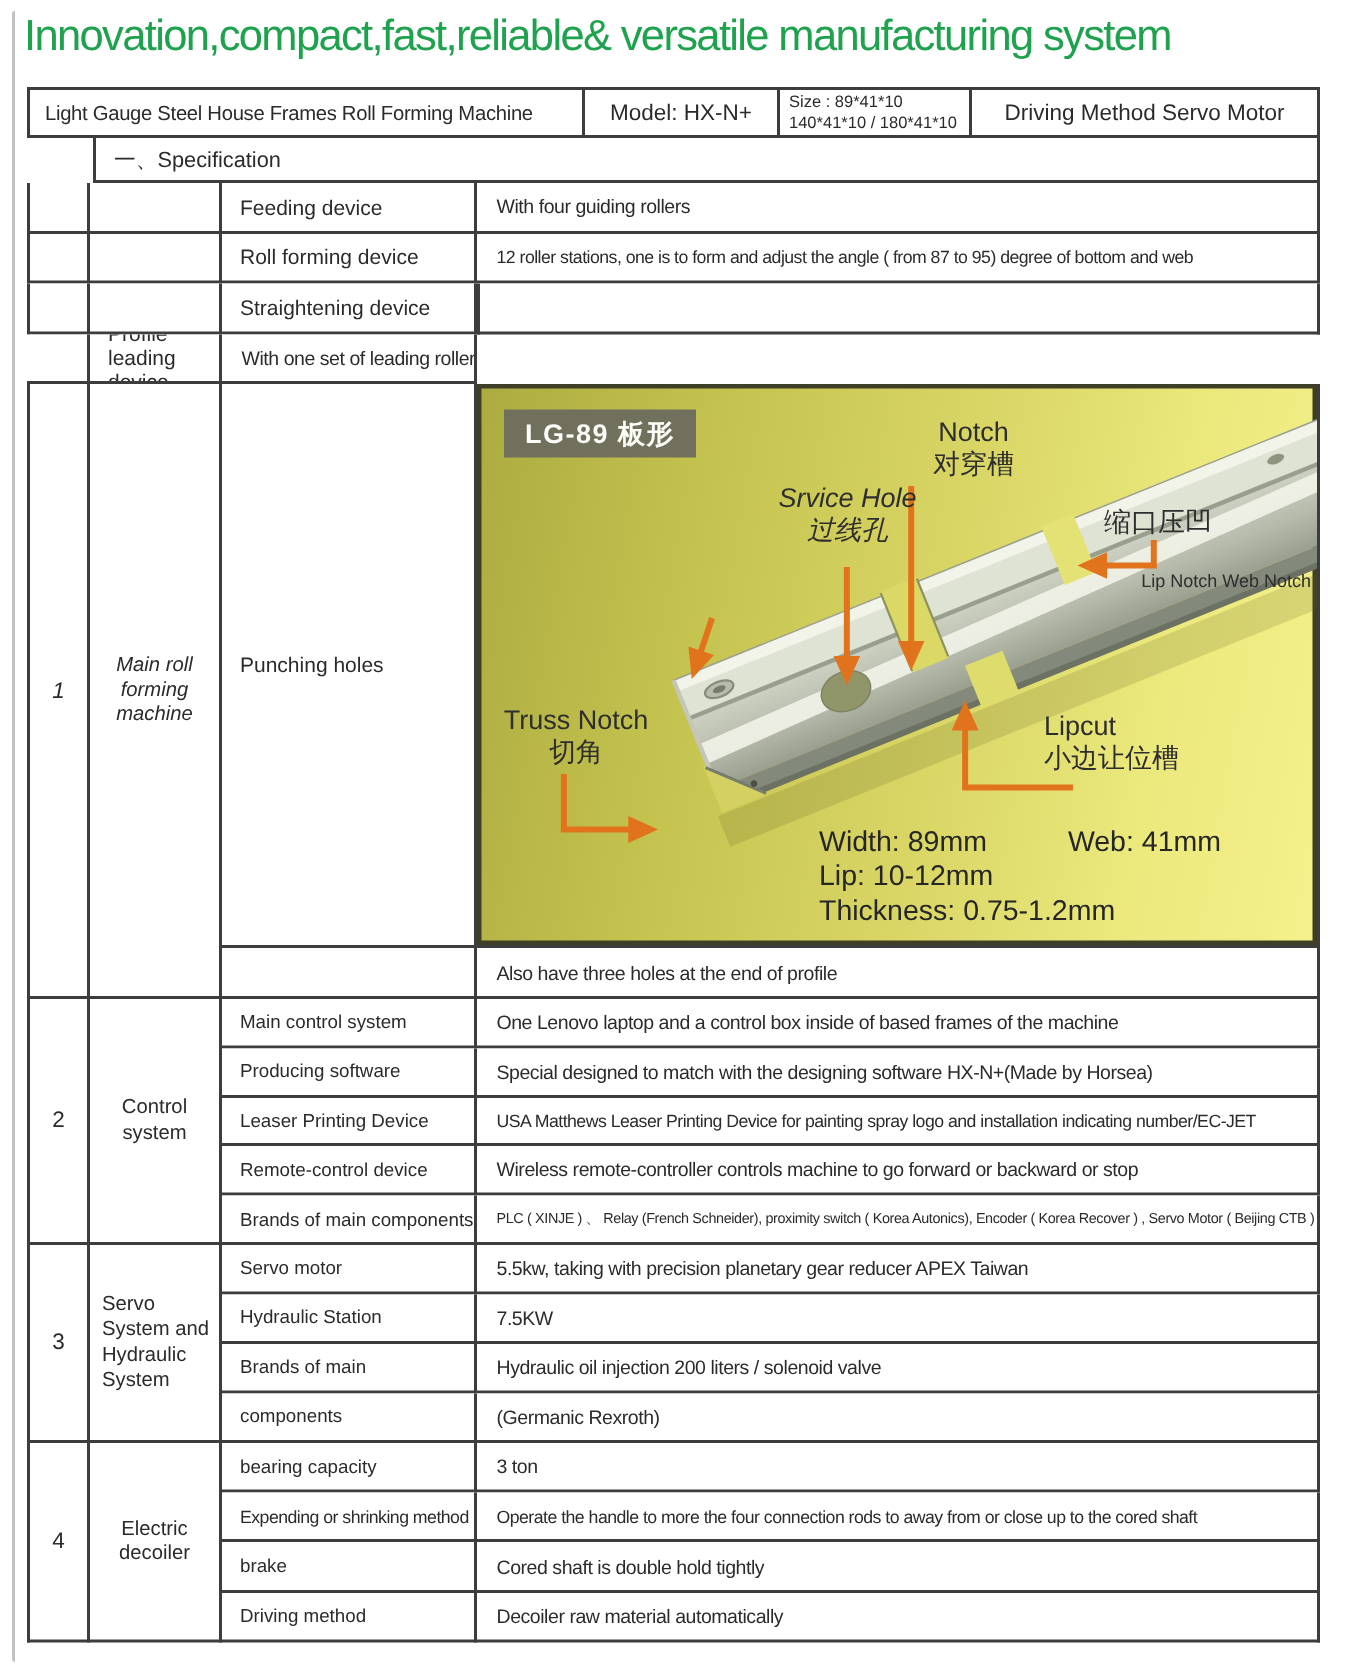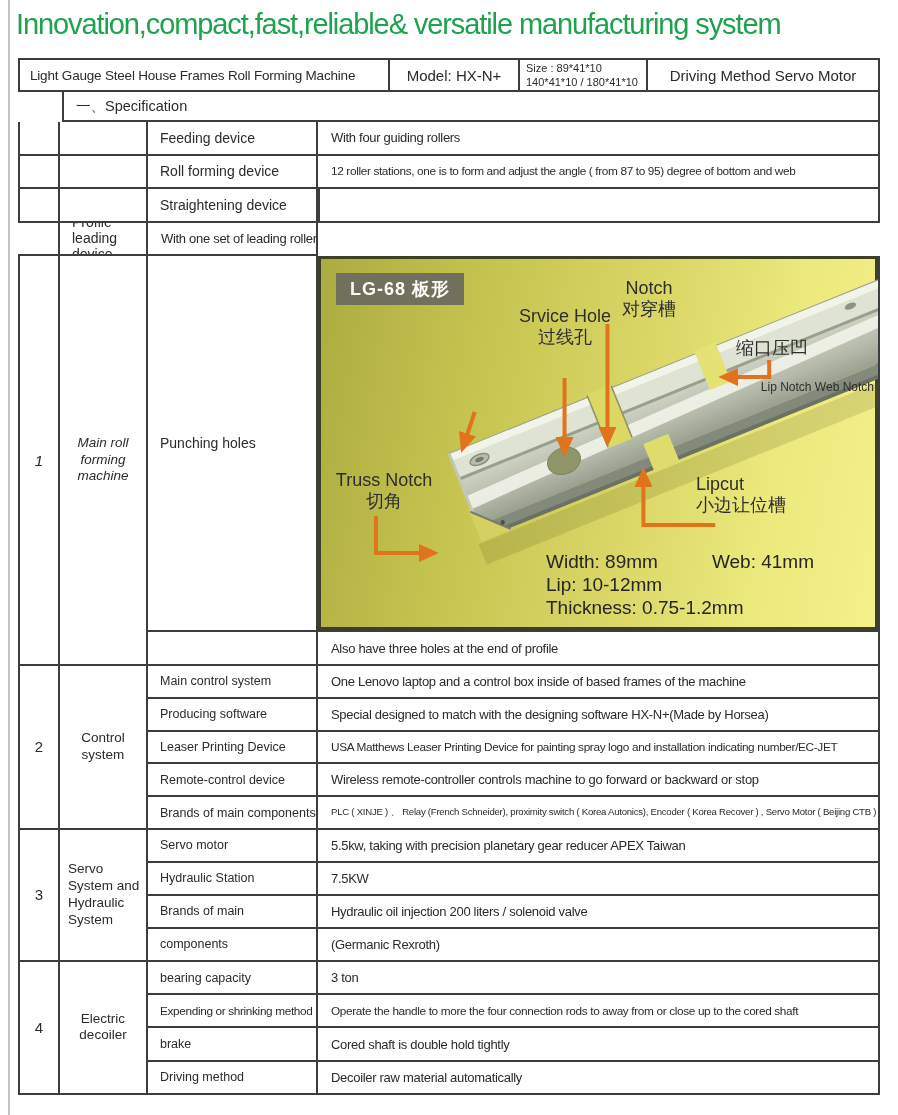--- a/index.html
+++ b/index.html
@@ -3,21 +3,21 @@
 <meta charset="utf-8">
 <style>
   :root{
     --bd:#3d3d3d;
     --txt:#2b2b2b;
     --green:#1fa24e;
     --arrow:#e1731c;
   }
   *{box-sizing:border-box;margin:0;padding:0;}
   body{background:#ffffff;font-family:"Liberation Sans","DejaVu Sans",sans-serif;color:var(--txt);}
-  .page{position:relative;width:898px;height:1115px;background:#fff;overflow:hidden;}
+  .page{position:relative;width:898px;height:1115px;background:#fff;overflow:hidden;border-radius:28px;}
   .side-rule{position:absolute;left:8px;top:0;width:2px;height:1115px;background:#bfc3c6;}
   .title{position:absolute;left:16px;top:8px;width:870px;font-size:29px;letter-spacing:-1.1px;
          color:var(--green);white-space:nowrap;font-weight:400;}
   .tbl{position:absolute;left:18px;top:58px;width:862px;}
   .grid{display:grid;width:862px;}
   .g-head{grid-template-columns:372px 130px 128px 1fr;grid-template-rows:34px;}
   .g-spec{grid-template-columns:1fr;grid-template-rows:30px;}
   .g-4c{grid-template-columns:42px 88px 170px 1fr;}
   .g-intro{grid-template-rows:repeat(4,33.5px);}
   .g-s1{grid-template-rows:376px 34px;}
@@ -48,21 +48,21 @@
   .fig-cell{padding:0;position:relative;}
   .figure{position:relative;width:100%;height:100%;
      background:linear-gradient(100deg,#abab40 0%,#c6c450 28%,#d9d666 55%,#ebe87c 78%,#f5f18c 100%);
      box-shadow:inset 0 0 0 3px #3f3f28;overflow:hidden;}
   .figure svg{position:absolute;left:0;top:0;width:100%;height:100%;}
   .badge{position:absolute;left:18px;top:17px;background:#70705c;color:#fcfcf8;
          font-size:18px;font-weight:bold;letter-spacing:1px;padding:4px 14px;}
   .flabel{position:absolute;color:#2e2e2e;font-size:18px;line-height:1.18;text-align:center;white-space:nowrap;}
   .flabel span{display:block;}
   .lab-notch{left:271px;top:22px;width:120px;}
-  .lab-service{left:185px;top:50px;width:124px;}
+  .lab-service{left:185px;top:66px;width:124px;font-style:italic;}
   .lab-dimple{left:100px;top:106px;width:120px;}
   .lab-shrink{left:418px;top:82px;text-align:left;}
   .lab-lipweb{right:4px;top:124px;text-align:right;font-size:12px;}
   .lab-truss{left:6px;top:214px;width:120px;}
   .lab-lipcut{left:378px;top:218px;text-align:left;}
   .dims{position:absolute;left:228px;top:294px;font-size:19px;color:#262626;line-height:1.22;white-space:nowrap;}
   .dims .row1 span.web{margin-left:54px;}
 </style>
 </head>
 <body>
@@ -165,21 +165,21 @@
             <g stroke="#e1731c" stroke-width="4" fill="none">
               <path d="M290,68 L290,186" marker-end="url(#ah)"></path>
               <path d="M247,122 L247,196" marker-end="url(#ah)"></path>
               <path d="M157,156 L145,192" marker-end="url(#ah)"></path>
               <path d="M452,104 L452,121 L406,121" marker-end="url(#ah)"></path>
               <path d="M58,260 L58,297 L116,297" marker-end="url(#ah)"></path>
               <path d="M398,269 L326,269 L326,216" marker-end="url(#ah)"></path>
             </g>
           </svg>
 
-          <div class="badge">LG-68 板形</div>
+          <div class="badge">LG-89 板形</div>
 
           <div class="flabel lab-notch">
             <span>Notch</span>
             <span>对穿槽</span>
           </div>
           <div class="flabel lab-service">
             <span>Srvice Hole</span>
             <span>过线孔</span>
           </div>
           <div class="flabel lab-shrink">缩口压凹</div>

